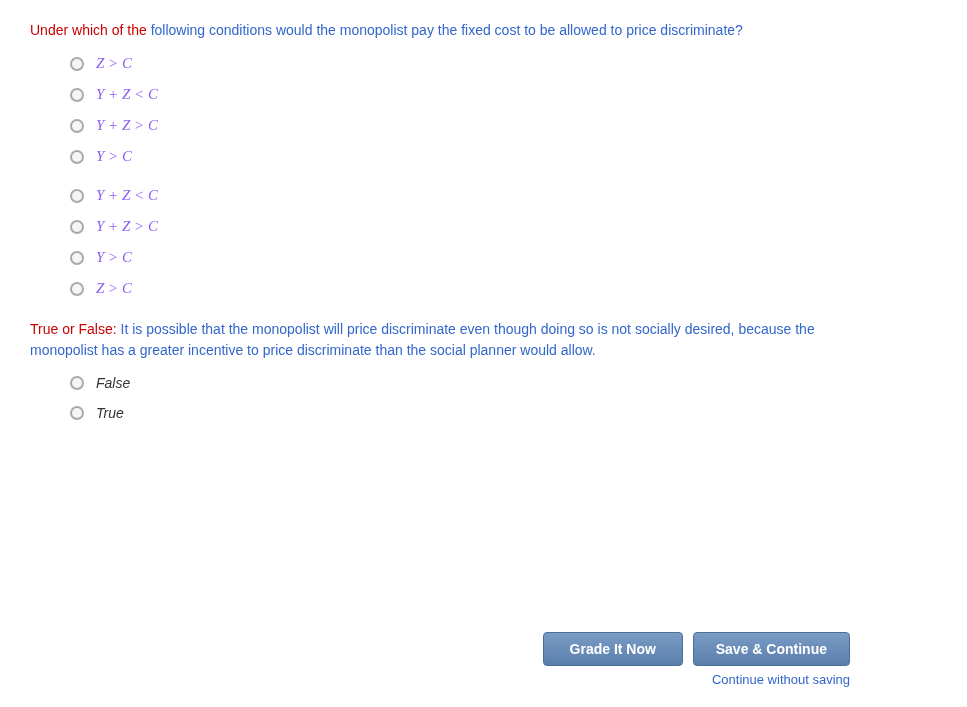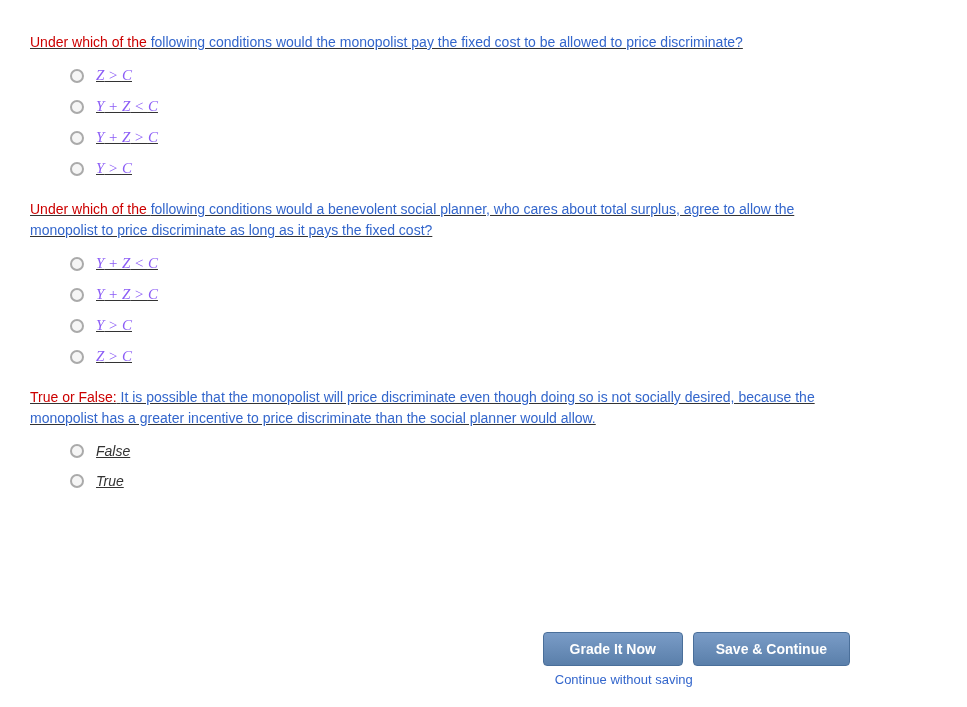--- a/index.html
+++ b/index.html
@@ -8,23 +8,22 @@
       font-size: 14px;
       background: #fff;
       color: #333;
       width: 967px;
       min-height: 707px;
     }
     .page-container {
       width: 880px;
       min-height: 707px;
       background: #fff;
-      padding: 32px 30px 20px 30px;
+      padding: 20px 30px 20px 30px;
       position: relative;
-      text-decoration: underline;
     }
     .question-block {
       margin-bottom: 22px;
     }
     .question-text {
       color: #cc0000;
       font-size: 14px;
       line-height: 1.5;
       margin-bottom: 14px;
     }
@@ -62,21 +61,21 @@
       font-family: "Times New Roman", serif;
       font-size: 15px;
       color: #8b5cf6;
     }
     .bottom-bar {
       position: absolute;
       bottom: 20px;
       right: 30px;
       display: flex;
       flex-direction: column;
-      align-items: flex-start;
+      align-items: flex-end;
       gap: 6px;
     }
     .btn-row {
       display: flex;
       gap: 10px;
     }
     .btn-grade {
       background: linear-gradient(to bottom, #7a9cc7, #5a7faa);
       color: #fff;
       border: 1px solid #4a6f9a;
@@ -139,23 +138,20 @@
         <span class="option-label math"><i>Y</i> + <i>Z</i> &gt; <i>C</i></span>
       </li>
       <li>
         <span class="radio-btn"></span>
         <span class="option-label math"><i>Y</i> &gt; <i>C</i></span>
       </li>
     </ul>
   </div>
 
   <div class="question-block">
-    <div class="question-text">
-      Under which of the <span class="blue">following conditions would a benevolent social planner, who cares about total surplus, agree to allow the monopolist to price discriminate as long as it pays the fixed cost?</span>
-    </div>
     <ul class="options-list">
       <li>
         <span class="radio-btn"></span>
         <span class="option-label math"><i>Y</i> + <i>Z</i> &lt; <i>C</i></span>
       </li>
       <li>
         <span class="radio-btn"></span>
         <span class="option-label math"><i>Y</i> + <i>Z</i> &gt; <i>C</i></span>
       </li>
       <li>

